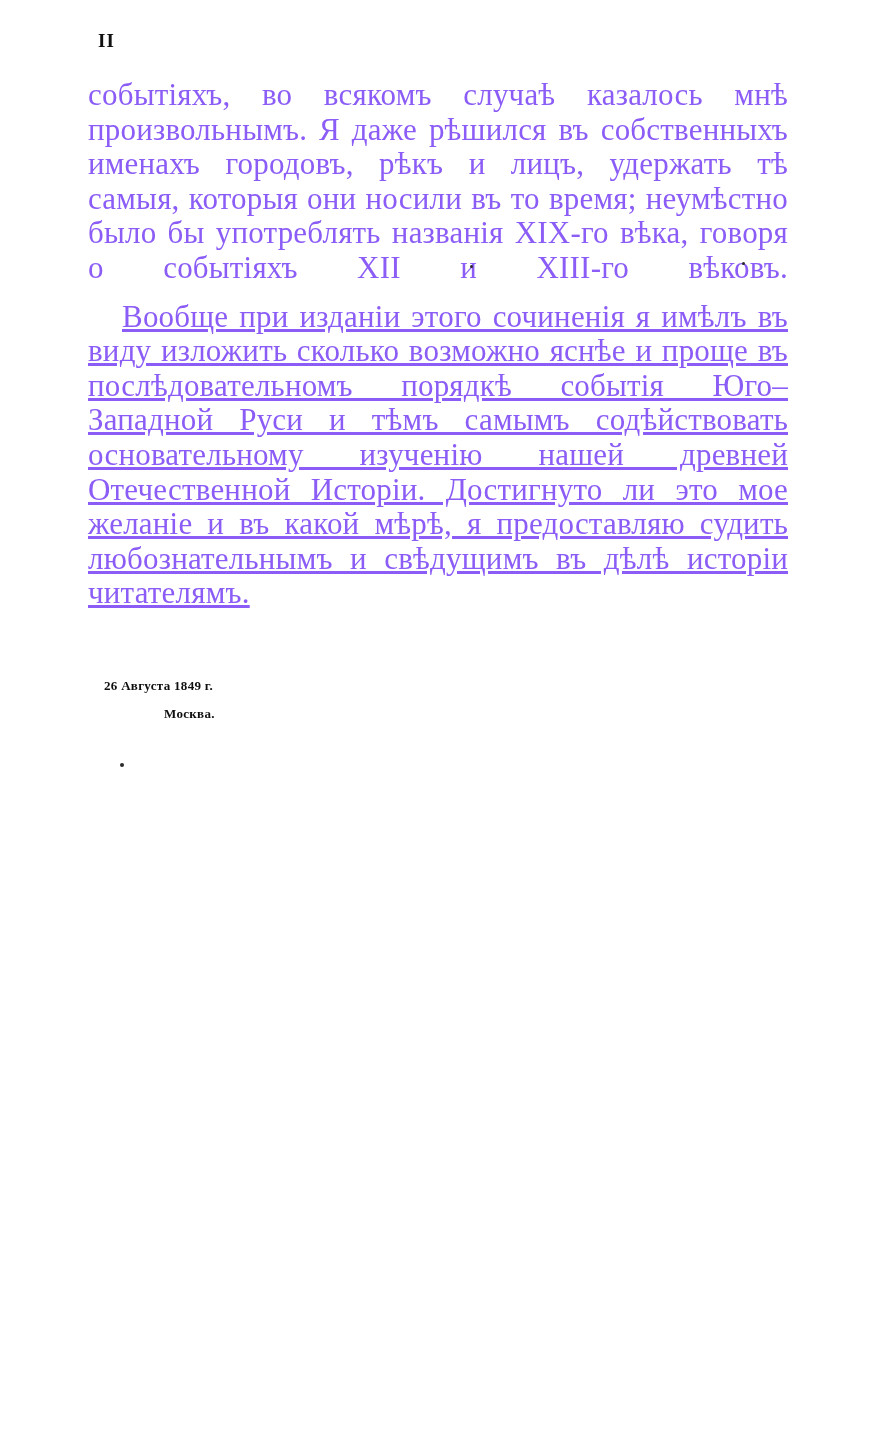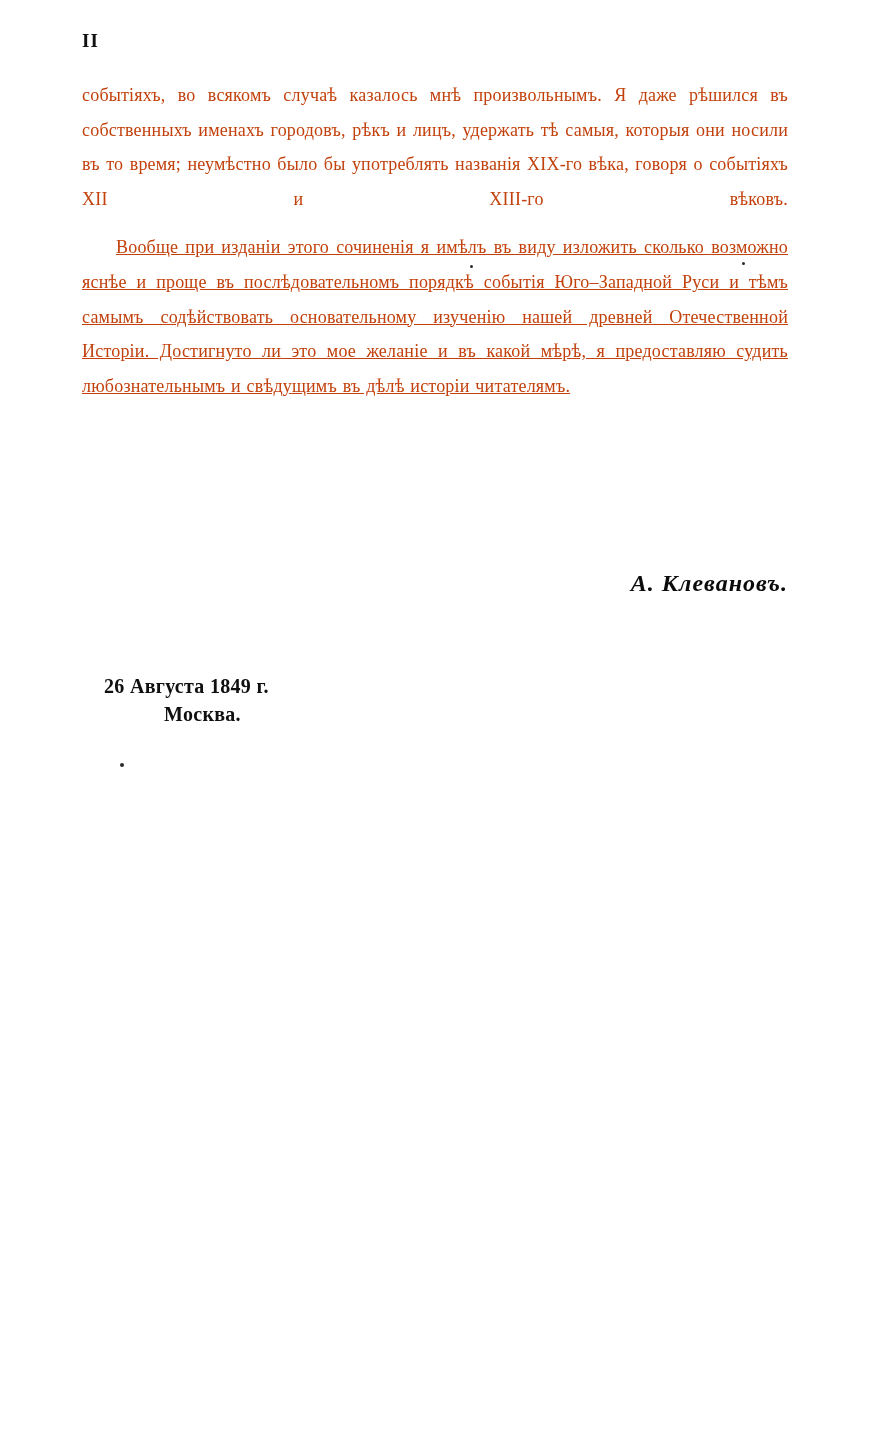--- a/index.html
+++ b/index.html
@@ -12,42 +12,42 @@
     width: 872px;
     height: 1435px;
     background: #ffffff;
     overflow: hidden;
     font-family: "Liberation Serif", serif;
     color: #0d0d0d;
   }
   .page-number {
     position: absolute;
     top: 30px;
-    left: 82px;
+    left: 98px;
     font-family: "Liberation Serif", serif;
     font-size: 19px;
     font-weight: bold;
     letter-spacing: 1px;
     color: #111111;
   }
   .body-block {
     position: absolute;
     top: 78px;
     left: 82px;
     width: 706px;
   }
   p.para {
-    margin: 0 0 14px 0;
-    font-size: 18px;
+    margin: 0 0 14px 6px;
+    font-size: 31px;
     line-height: 34.6px;
     text-align: justify;
     text-align-last: justify;
     letter-spacing: 0.2px;
     word-spacing: 1px;
-    color: #c2410c;
+    color: #8b5cf6;
   }
   p.para.last-natural {
     text-align-last: left;
   }
   p.para.indent {
     text-indent: 34px;
     text-decoration: underline;
   }
   .signature {
     position: absolute;
@@ -59,21 +59,21 @@
     font-size: 24px;
     font-style: italic;
     font-weight: bold;
     letter-spacing: 1px;
     color: #0b0b0b;
   }
   .colophon {
     position: absolute;
     top: 672px;
     left: 104px;
-    font-size: 20px;
+    font-size: 13px;
     line-height: 28px;
     font-weight: bold;
     letter-spacing: 0.3px;
     color: #0f0f0f;
   }
   .colophon .city {
     display: block;
     margin-left: 60px;
   }
   .speck {
@@ -92,21 +92,20 @@
 
 <div class="page">
 
   <div class="page-number">II</div>
 
   <div class="body-block">
     <p class="para">событіяхъ, во всякомъ случаѣ казалось мнѣ произвольнымъ. Я даже рѣшился въ собственныхъ именахъ городовъ, рѣкъ и лицъ, удержать тѣ самыя, которыя они носили въ то время; неумѣстно было бы употреблять названія XIX-го вѣка, говоря о событіяхъ XII и XIII-го вѣковъ.</p>
     <p class="para indent last-natural">Вообще при изданіи этого сочиненія я имѣлъ въ виду изложить сколько возможно яснѣе и проще въ послѣдовательномъ порядкѣ событія Юго–Западной Руси и тѣмъ самымъ содѣйствовать основательному изученію нашей древней Отечественной Исторіи. Достигнуто ли это мое желаніе и въ какой мѣрѣ, я предоставляю судить любознательнымъ и свѣдущимъ въ дѣлѣ исторіи читателямъ.</p>
   </div>
 
-  <div class="signature">А. Клевановъ.</div>
 
   <div class="colophon">
     <span class="date">26 Августа 1849 г.</span>
     <span class="city">Москва.</span>
   </div>
 
   <div class="speck s1"></div>
   <div class="speck s2"></div>
   <div class="speck s3"></div>
 

